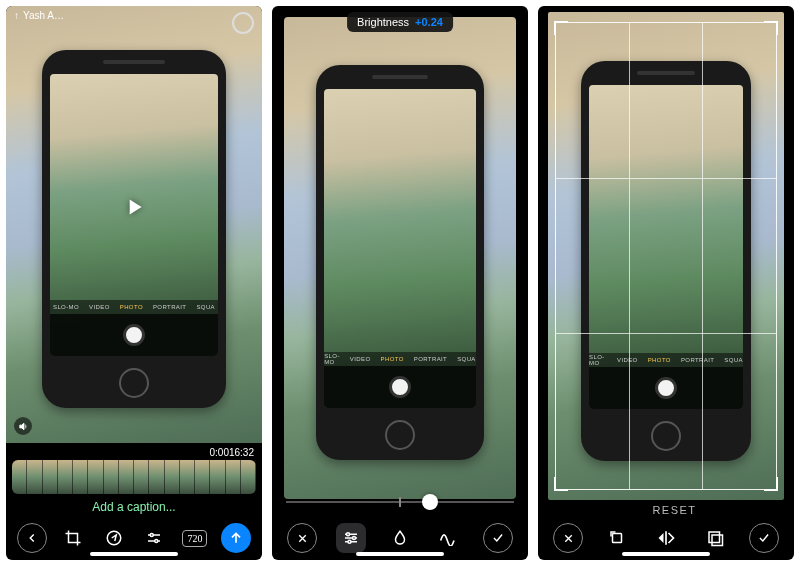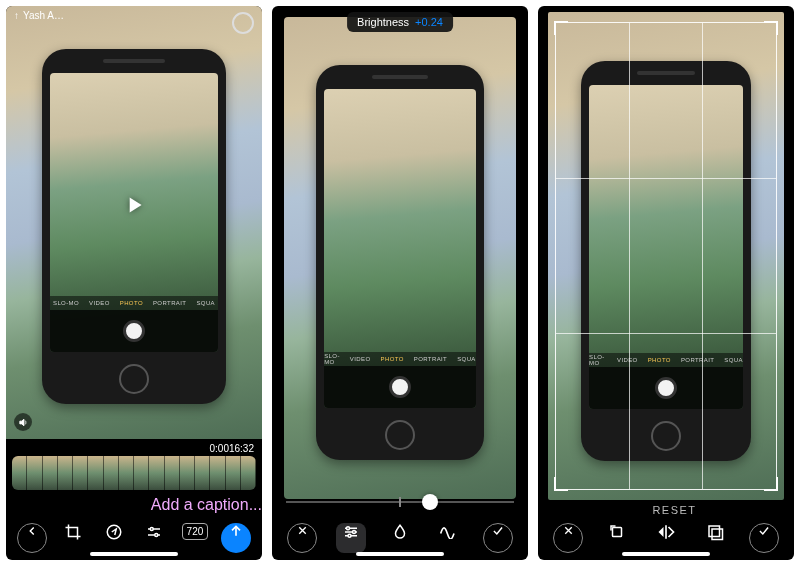--- a/index.html
+++ b/index.html
@@ -31,31 +31,31 @@
   .modes span.sel { color:#f6c554; }
   .homebtn { width:30px; height:30px; border-radius:50%; border:2px solid #555; margin:6px 0 10px; }
   .topbar { position:absolute; top:4px; left:8px; color:#fff; font-size:10px; display:flex; align-items:center; gap:4px;}
   .ring { position:absolute; top:6px; right:8px; width:22px; height:22px; border:2px solid #ddd; border-radius:50%; }
   .play { position:absolute; top:46%; left:50%; transform:translate(-50%,-50%); color:#fff; }
   .play svg { filter: drop-shadow(0 0 3px rgba(0,0,0,.5)); }
   .mute { position:absolute; left:8px; bottom:8px; width:18px; height:18px; background:rgba(0,0,0,.55); border-radius:50%; display:flex; align-items:center; justify-content:center;}
   .timerow { display:flex; justify-content:flex-end; color:#fff; font-size:10px; padding:4px 8px 2px; }
   .strip { height:34px; margin:0 6px; border-radius:6px; overflow:hidden; display:flex; }
   .strip div { flex:1; background:linear-gradient(180deg,#cab58c 0%,#6e8f6f 50%,#3b4d3d 100%); border-right:1px solid rgba(0,0,0,.5); }
-  .caption { color:#f0abfc; text-align:right; font-size:16px; padding:6px 0 2px; }
+  .caption { color:#86efac; text-align:center; font-size:12px; padding:6px 0 2px; }
   .toolbar { height:44px; display:flex; align-items:center; justify-content:space-around; padding:0 6px; }
-  .tbtn { width:30px; height:30px; display:flex; align-items:flex-start; justify-content:center; color:#fff; border-radius:8px; }
+  .tbtn { width:30px; height:30px; display:flex; align-items:center; justify-content:center; color:#fff; border-radius:8px;font-family:Liberation Serif, serif; }
   .tbtn.circle { border:1.5px solid #888; border-radius:50%; }
   .tbtn.selected { background:#2c2c2e; }
   .tbtn.primary { background:#0a84ff; border-radius:50%; color:#fff; }
   .res { font-size:10px; border:1.2px solid #aaa; border-radius:4px; padding:2px 4px; color:#fff;}
   .homebar { position:absolute; left:50%; bottom:4px; transform:translateX(-50%); width:88px; height:4px; background:#fff; border-radius:4px; }
   .pill { position:absolute; top:6px; left:50%; transform:translateX(-50%); background:rgba(20,20,20,.92); border-radius:6px;
     color:#fff; font-size:11px; padding:4px 10px; display:flex; gap:6px; align-items:center;}
-  .pill .val { color:#0a84ff; font-weight:400;}
+  .pill .val { color:#0a84ff; font-weight:700;}
   .slider { height:28px; position:relative; margin:0 14px; }
   .slider .track { position:absolute; top:50%; left:0; right:0; height:2px; background:#555; transform:translateY(-50%);}
   .slider .tick { position:absolute; top:50%; left:50%; width:2px; height:10px; background:#888; transform:translate(-50%,-50%);}
   .slider .knob { position:absolute; top:50%; width:16px; height:16px; background:#fff; border-radius:50%; transform:translate(-50%,-50%); box-shadow:0 0 4px rgba(0,0,0,.4);}
   .reset { color:#bbb; text-align:center; font-size:11px; letter-spacing:1.5px; padding:10px 0 0;margin-left:17px;}
   .cropframe { position:absolute; border:1px solid rgba(255,255,255,.9); }
   .cropframe .g { position:absolute; background:rgba(255,255,255,.7);}
   .cropframe .v1 { left:33.3%; top:0; bottom:0; width:1px;}
   .cropframe .v2 { left:66.6%; top:0; bottom:0; width:1px;}
   .cropframe .h1 { top:33.3%; left:0; right:0; height:1px;}

